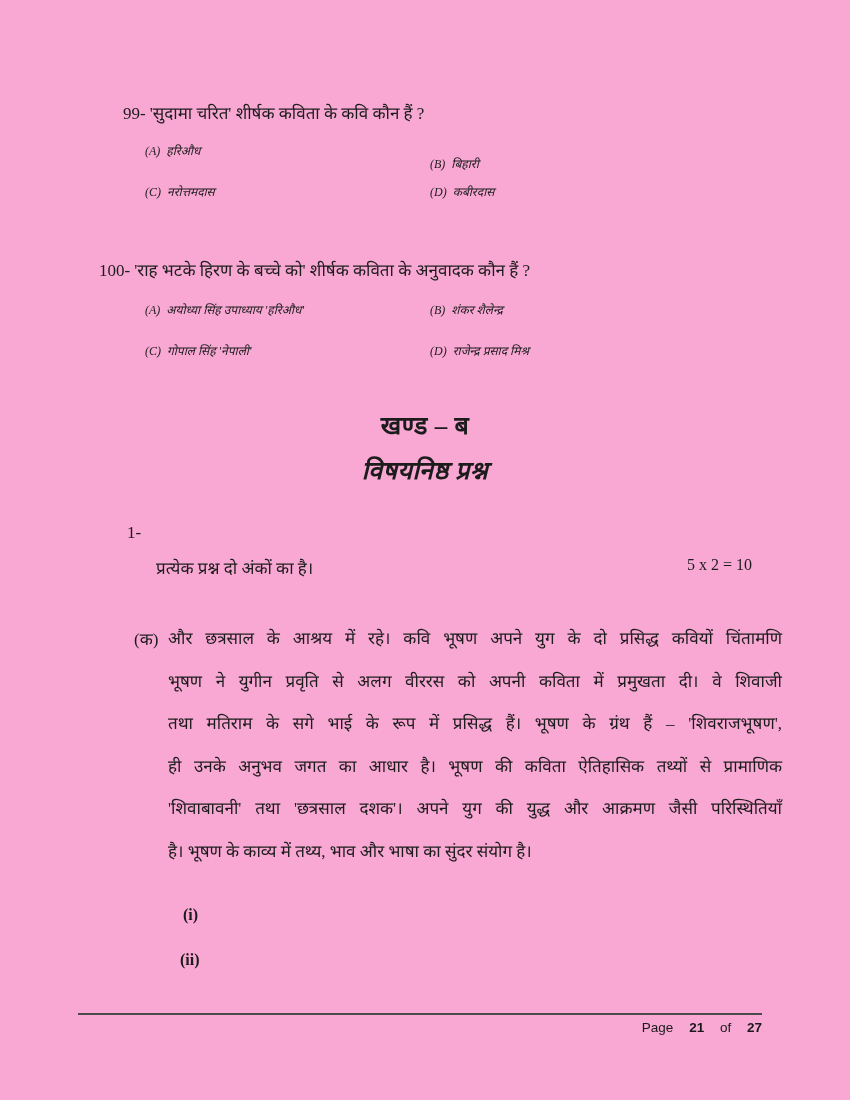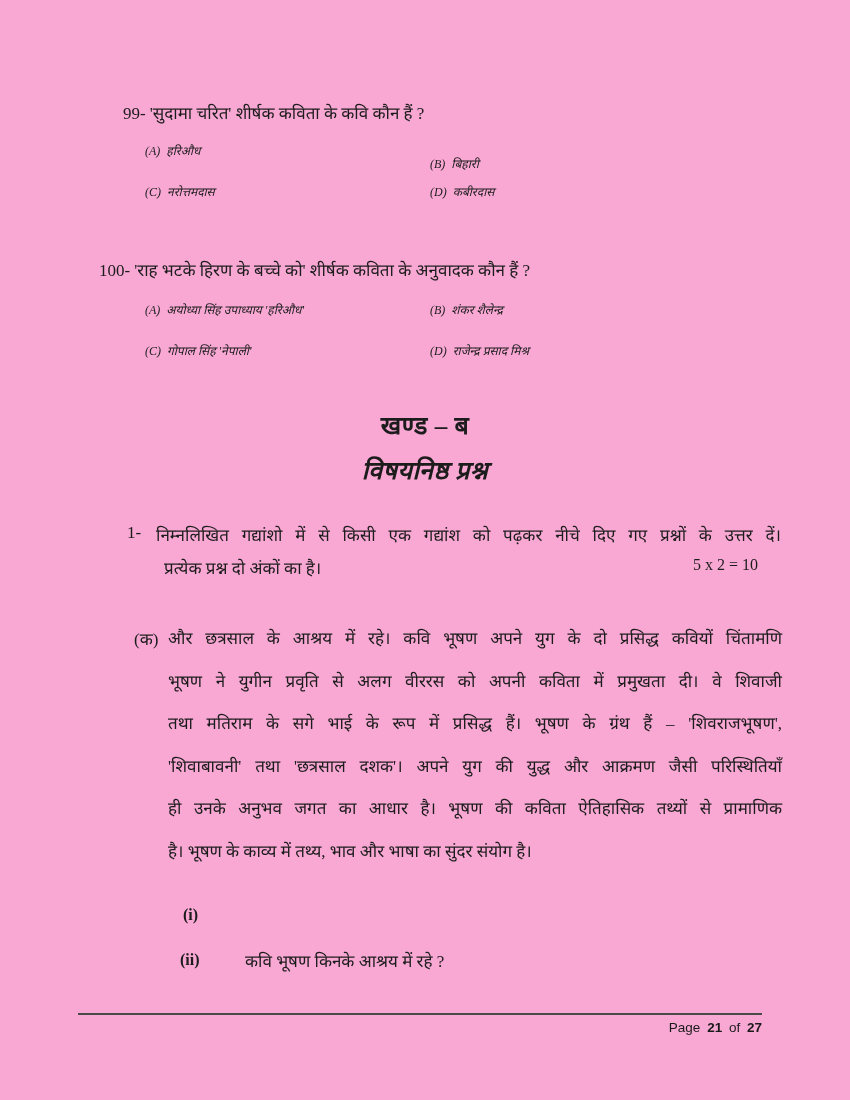--- a/index.html
+++ b/index.html
@@ -32,21 +32,21 @@
 
   
   .instr-num { font-size: 17px; }
   .instr-line1 {
     font-size: 17px;
     width: 625px;
     text-align: justify;
     text-align-last: justify;
     white-space: normal;
   }
-  .instr-line2 { font-size: 17px; margin-left: 8px; }
+  .instr-line2 { font-size: 17px; }
   .marks {
     font-size: 16px;
     width: 684px;
     text-align: right;
   }
 
   
   .passage-label { font-size: 17px; }
   .passage-lines { width: 614px; }
   .p-line {
@@ -71,21 +71,21 @@
   }
   .footer-text {
     left: 78px; top: 1020px;
     width: 684px;
     text-align: right;
     font-family: "Liberation Sans", "DejaVu Sans", sans-serif;
     font-size: 13.5px;
     color: #1a1a1a;
   }
   .footer-text .bold { font-weight: bold; }
-  .footer-text span { margin-left: 3px; }
+  .footer-text span { margin-left: 12px; }
   .footer-text span:first-child { margin-left: 16px; }
 </style>
 </head>
 <body>
 
 <div class="page">
 
   <div class="abs q-line" style="left:123px; top:101px;">
     <span class="q-num">99-</span><span class="q-text">'सुदामा चरित' शीर्षक कविता के कवि कौन हैं ?</span>
   </div>
@@ -115,37 +115,35 @@
     <span class="opt-id">(C)</span><span class="opt-label">गोपाल सिंह 'नेपाली'</span>
   </div>
   <div class="abs opt" style="left:430px; top:342px;">
     <span class="opt-id">(D)</span><span class="opt-label">राजेन्द्र प्रसाद मिश्र</span>
   </div>
 
   <div class="abs section-heading" style="top:407px;">खण्ड – ब</div>
   <div class="abs section-heading" style="top:452px;font-style:italic;">विषयनिष्ठ प्रश्न</div>
 
   <div class="abs instr-num" style="left:127px; top:523px;">1-</div>
-  <div class="abs instr-line1" style="left:156px; top:523px;">निम्नलिखित गद्यांशो में से किसी एक गद्यांश को पढ़कर नीचे दिए गए प्रश्नों के उत्तर दें।</div>
   <div class="abs instr-line2" style="left:156px; top:556px;">प्रत्येक प्रश्न दो अंकों का है।</div>
-  <div class="abs marks" style="left:74px; top:556px;">5 x 2 = 10</div>
+  <div class="abs marks" style="left:68px; top:556px;">5 x 2 = 10</div>
 
   <div class="abs passage-label" style="left:134px; top:627px;">(क)</div>
   <div class="abs passage-lines" style="left:168px; top:627px;">
     <div class="p-line">और छत्रसाल के आश्रय में रहे। कवि भूषण अपने युग के दो प्रसिद्ध कवियों चिंतामणि</div>
     <div class="p-line">भूषण ने युगीन प्रवृति से अलग वीररस को अपनी कविता में प्रमुखता दी। वे शिवाजी</div>
     <div class="p-line">तथा मतिराम के सगे भाई के रूप में प्रसिद्ध हैं। भूषण के ग्रंथ हैं – 'शिवराजभूषण',</div>
+    <div class="p-line">ही उनके अनुभव जगत का आधार है। भूषण की कविता ऐतिहासिक तथ्यों से प्रामाणिक</div>
     <div class="p-line">'शिवाबावनी' तथा 'छत्रसाल दशक'। अपने युग की युद्ध और आक्रमण जैसी परिस्थितियाँ</div>
-    <div class="p-line">ही उनके अनुभव जगत का आधार है। भूषण की कविता ऐतिहासिक तथ्यों से प्रामाणिक</div>
     <div class="p-line last">है। भूषण के काव्य में तथ्य, भाव और भाषा का सुंदर संयोग है।</div>
   </div>
 
   <div class="abs subq-num" style="left:183px; top:906px;">(i)</div>
   <div class="abs subq-num" style="left:180px; top:951px;text-align:center;">(ii)</div>
-  <div class="abs subq-text" style="left:245px; top:949px;">कवि भूषण किनके आश्रय में रहे ?</div>
 
   <div class="abs footer-rule"></div>
   <div class="abs footer-text">
     <span>Page</span>
     <span class="bold">21</span>
     <span>of</span>
     <span class="bold">27</span>
   </div>
 
 </div>

